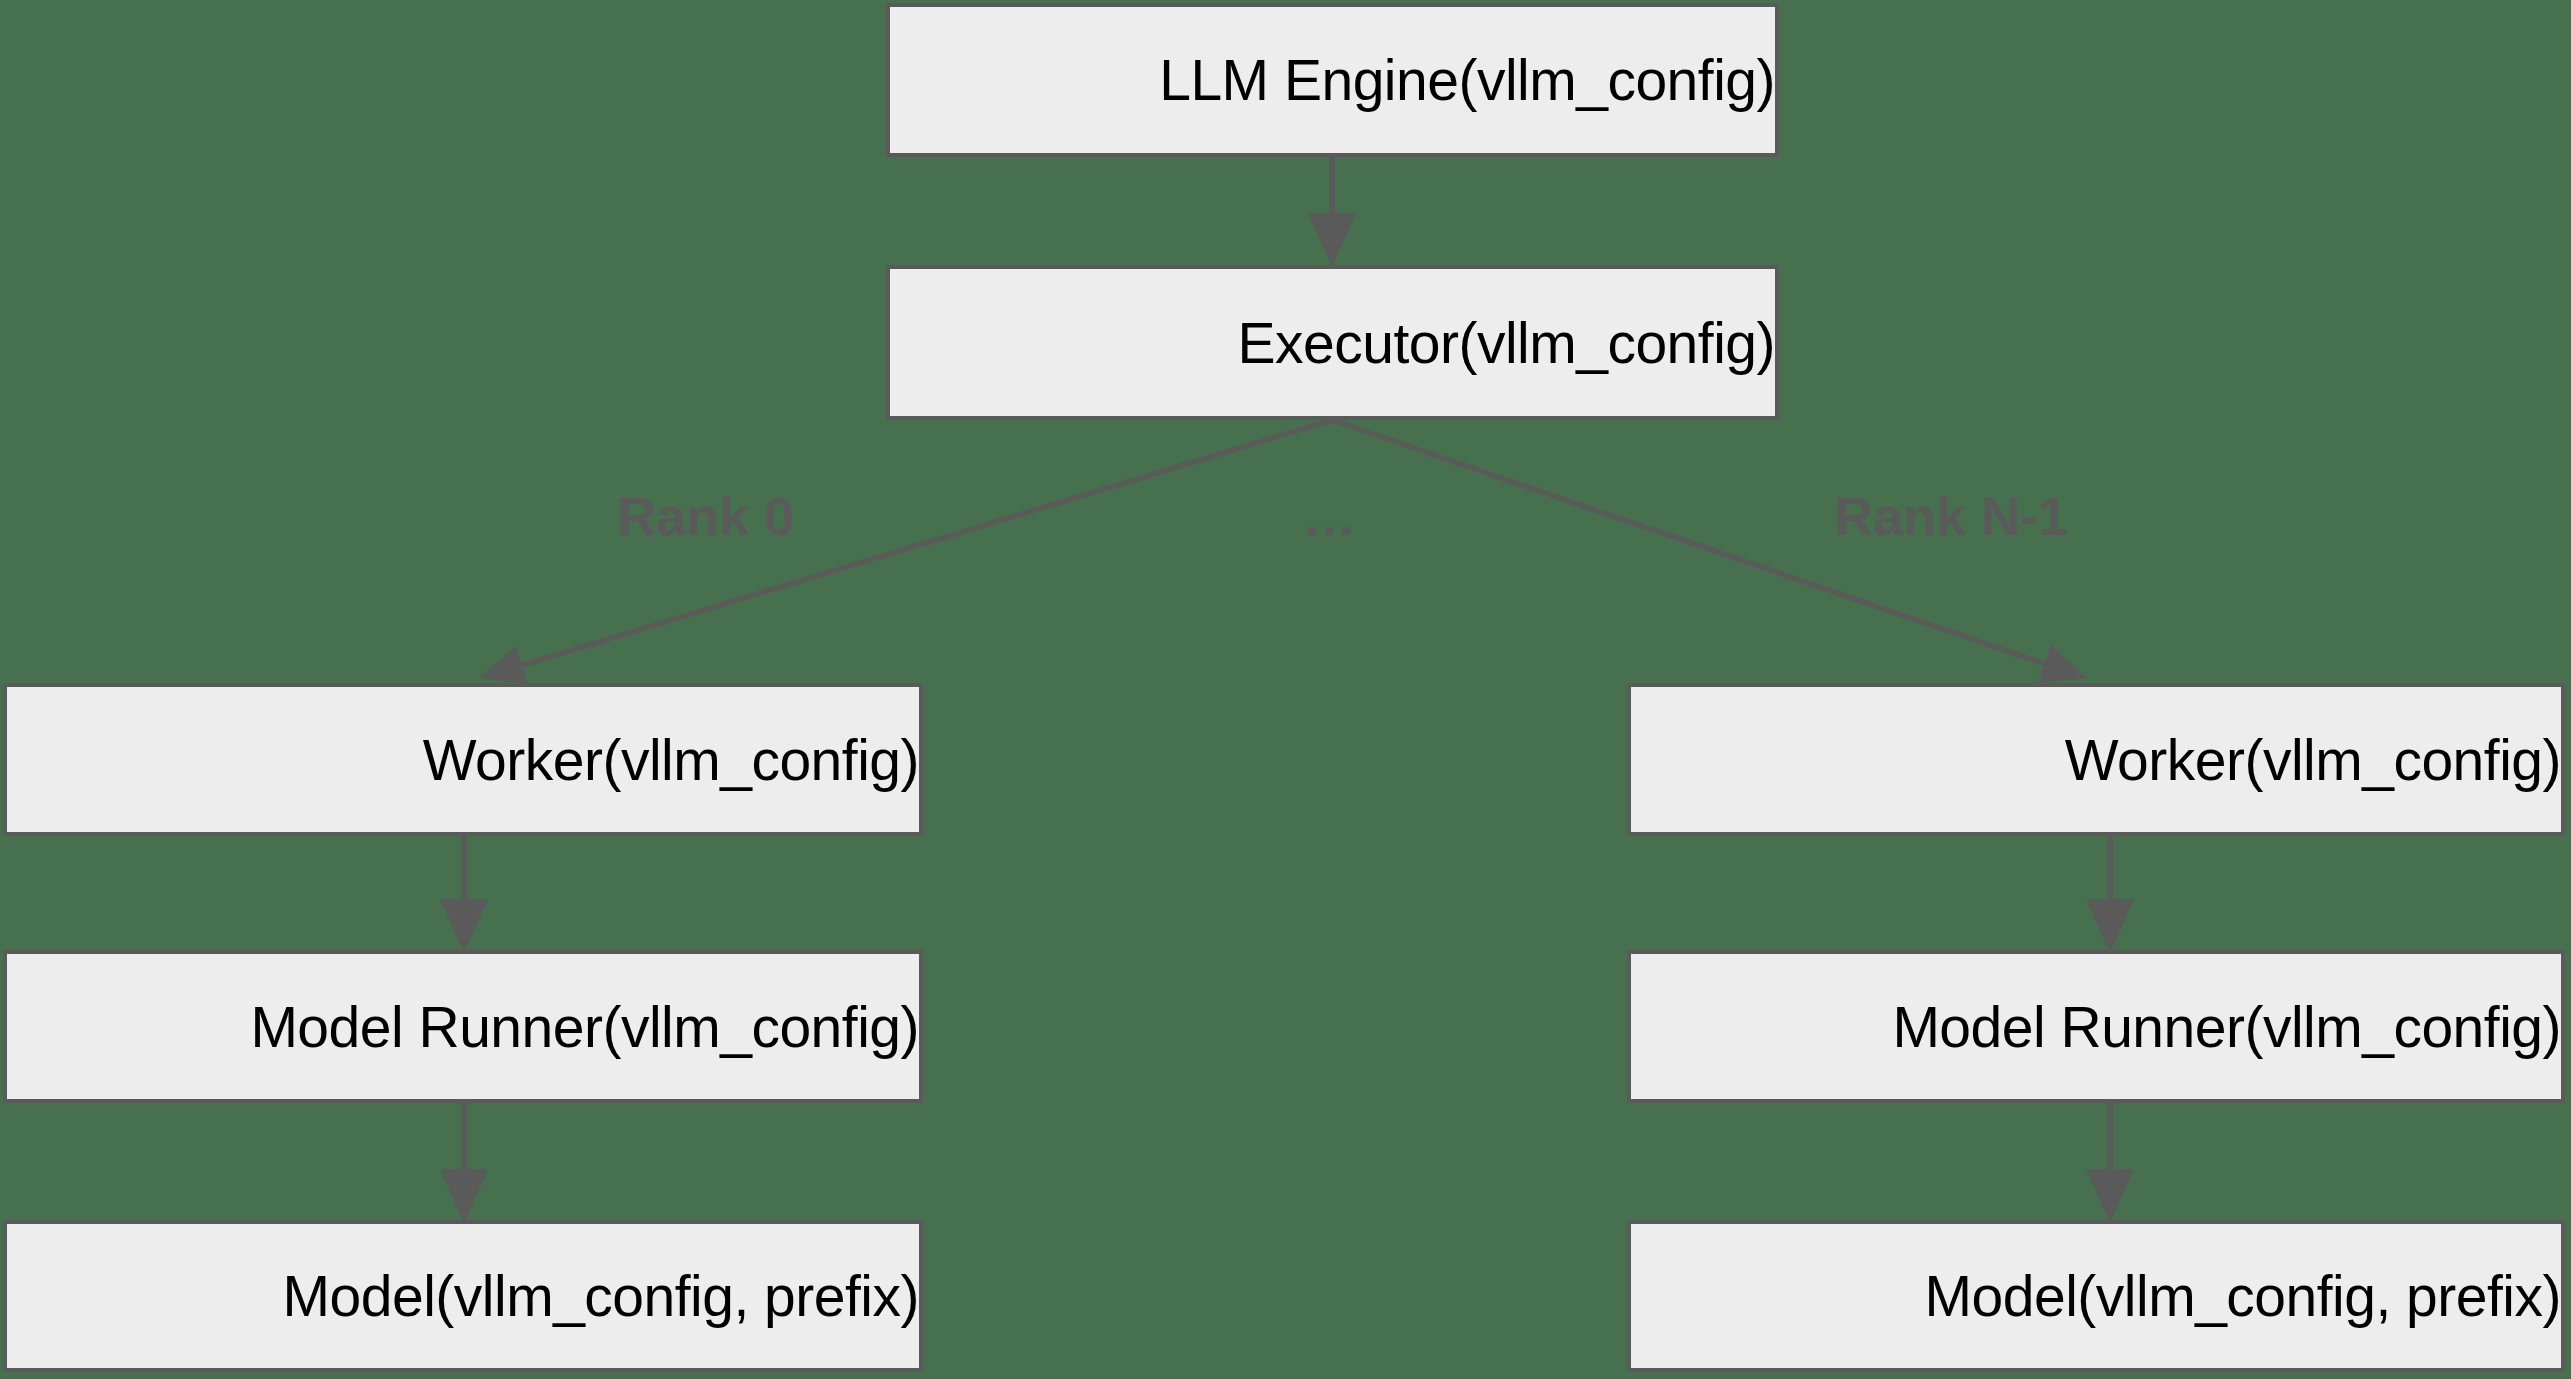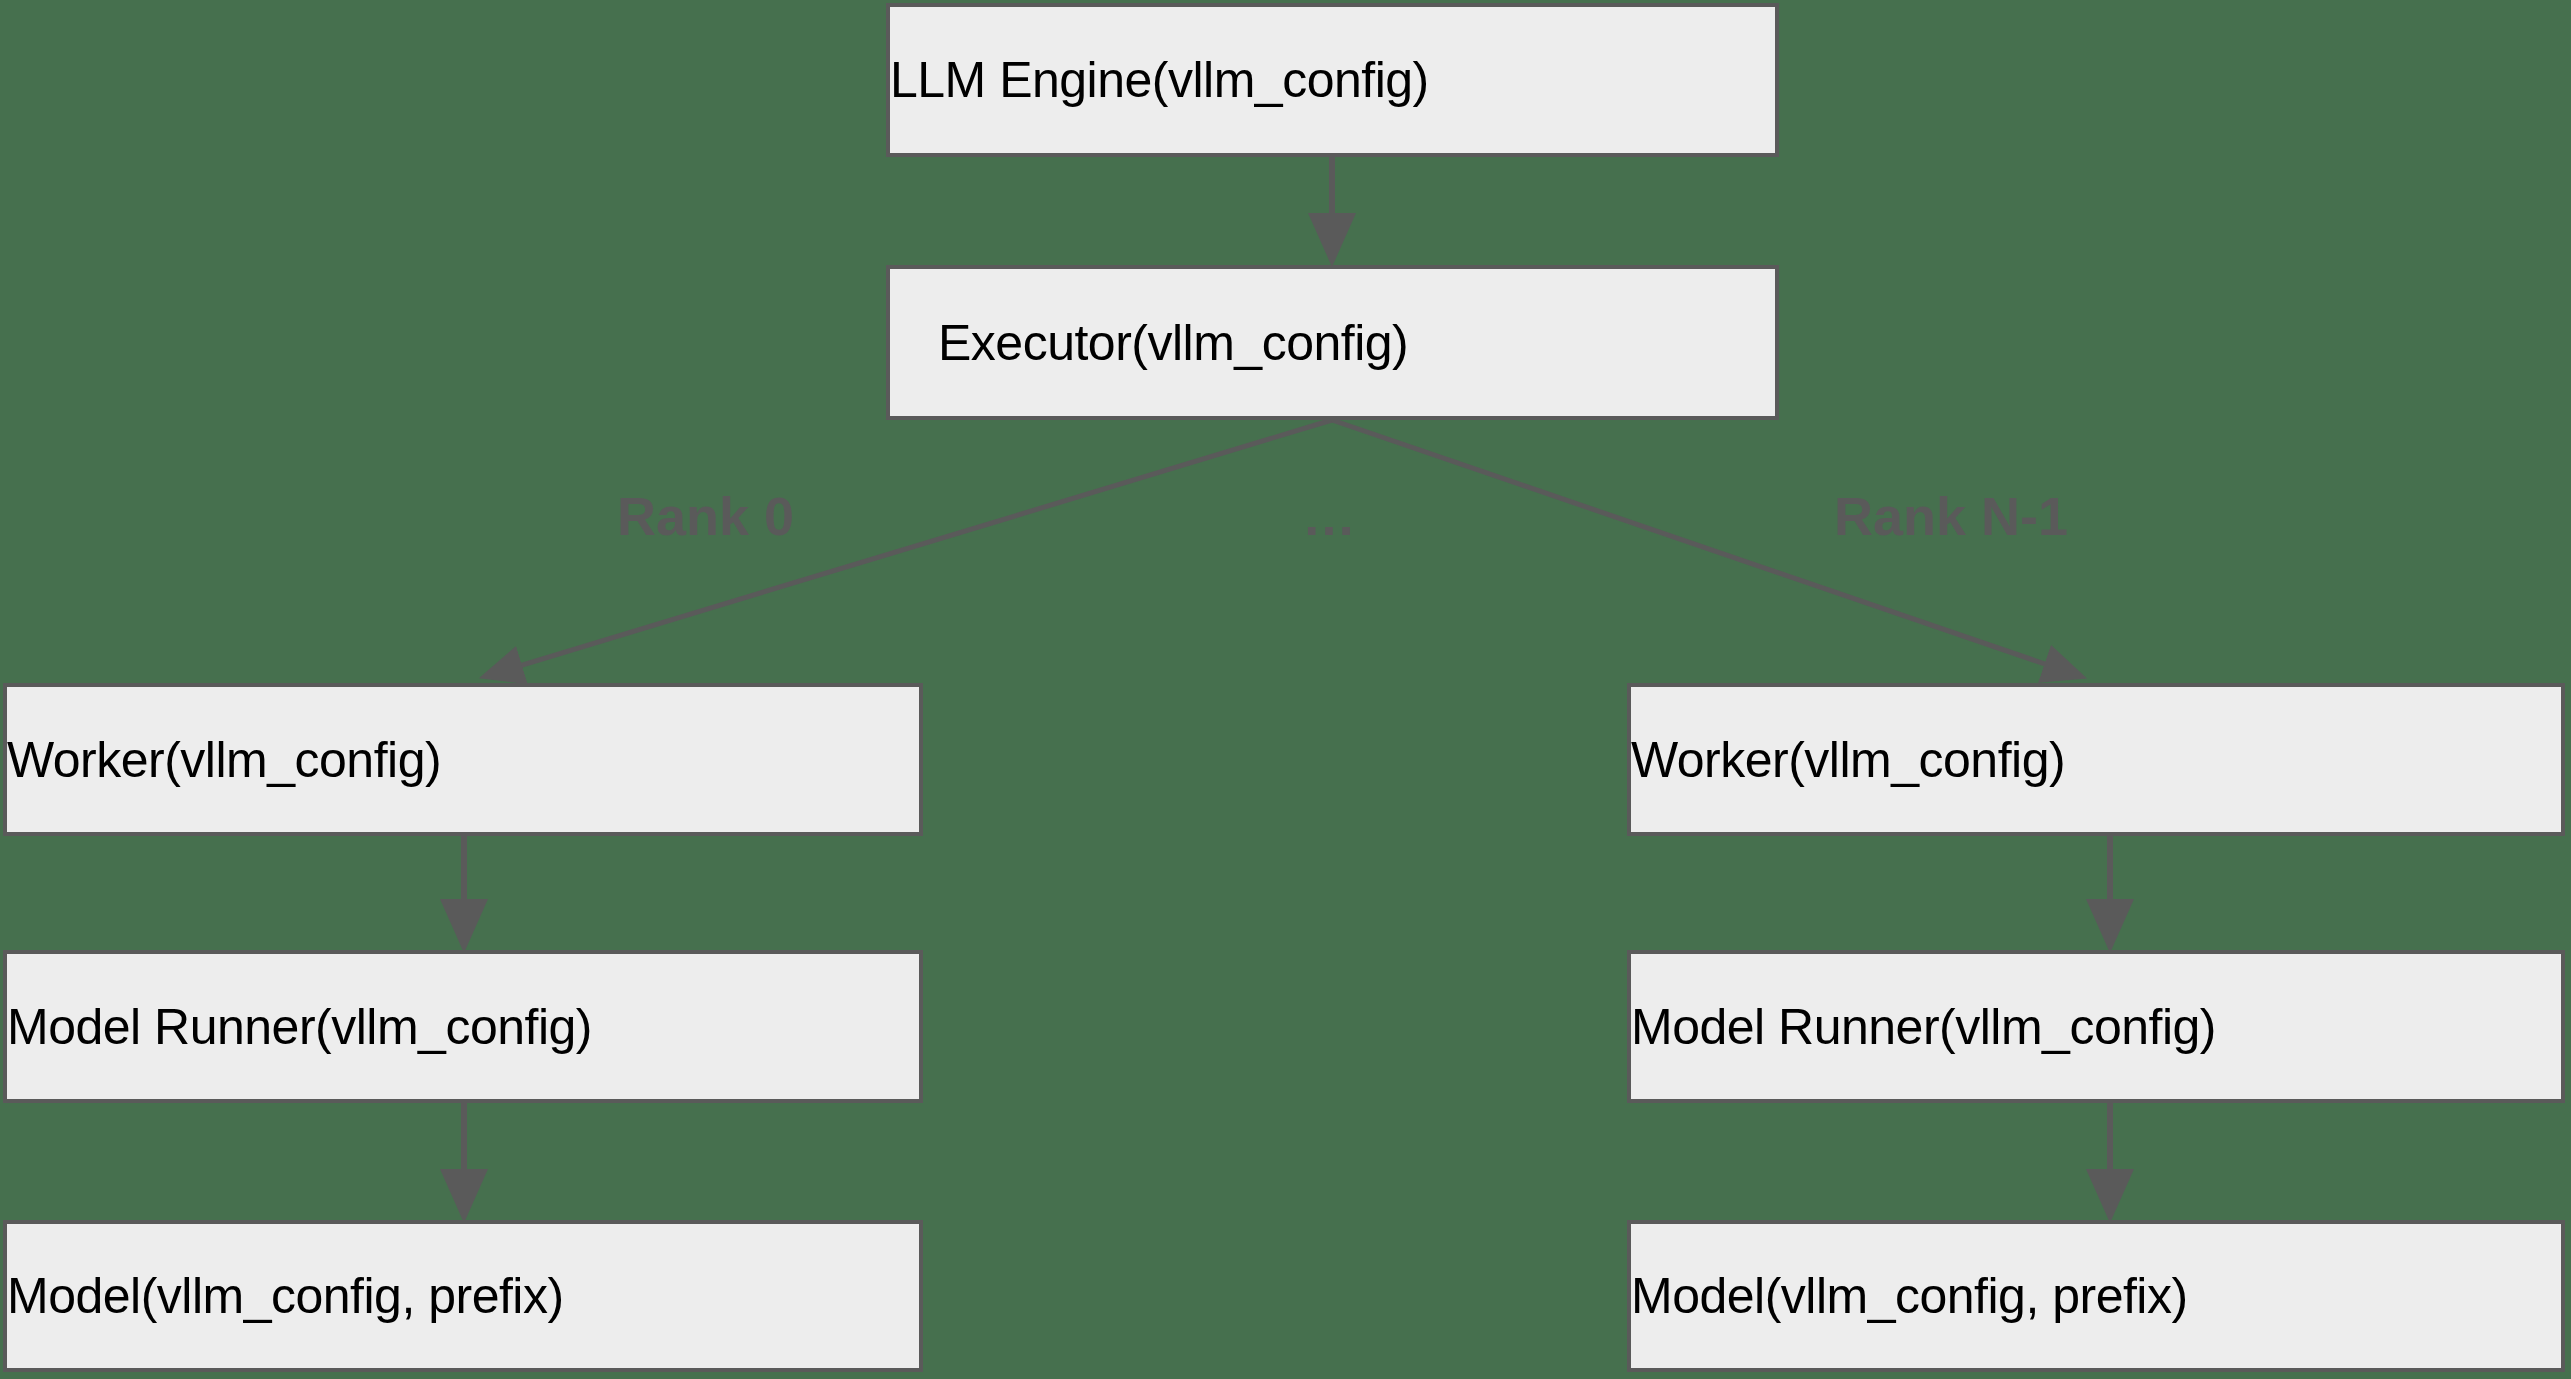--- a/index.html
+++ b/index.html
@@ -17,25 +17,25 @@
     background: #46704e;
     overflow: hidden;
   }
   .node-box {
     position: absolute;
     box-sizing: border-box;
     background: #ededed;
     border: 4px solid #5a5a5a;
     display: flex;
     align-items: center;
-    justify-content: flex-start;
+    justify-content: flex-end;
     color: #000000;
     font-family: "Liberation Sans", sans-serif;
     font-weight: 400;
-    font-size: 50px;
+    font-size: 57px;
     letter-spacing: -0.5px;
     white-space: nowrap;
   }
   .edge-label {
     position: absolute;
     color: #5a5a5a;
     font-family: "Liberation Sans", sans-serif;
     font-weight: 700;
     font-size: 54px;
     white-space: nowrap;

